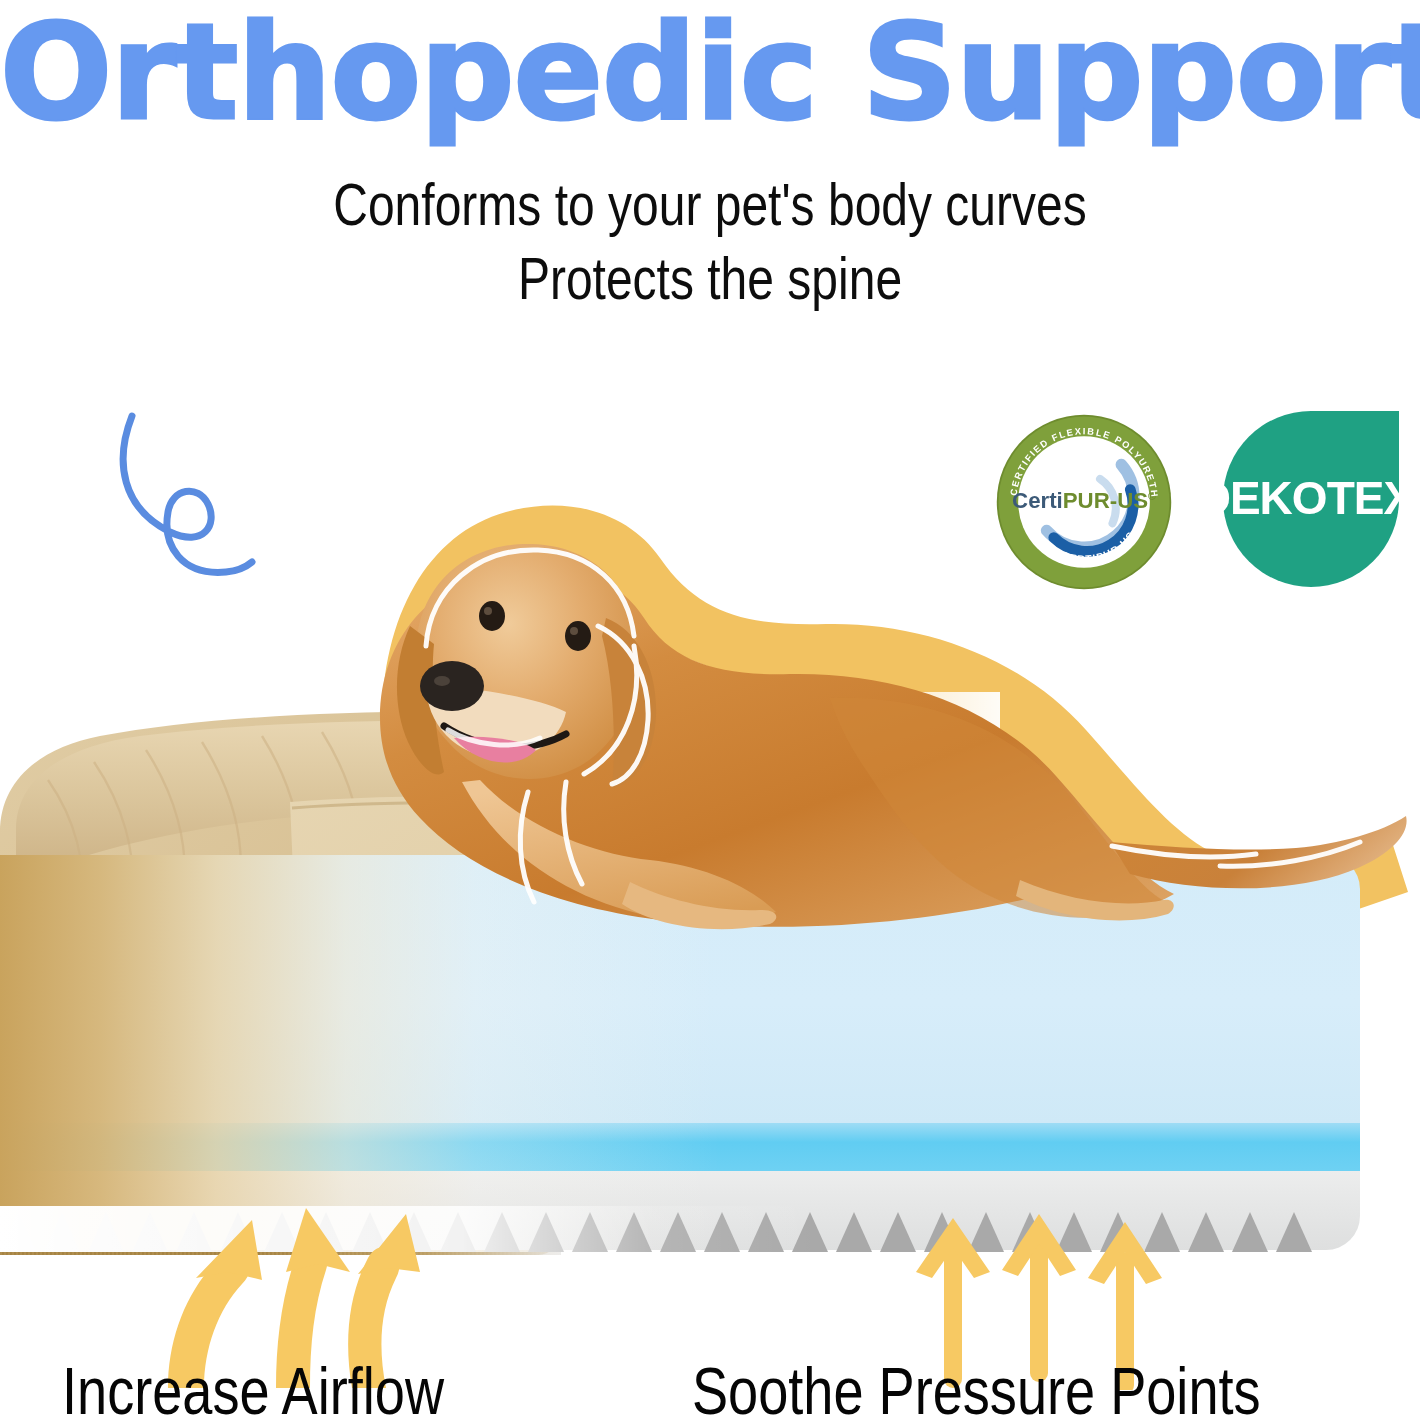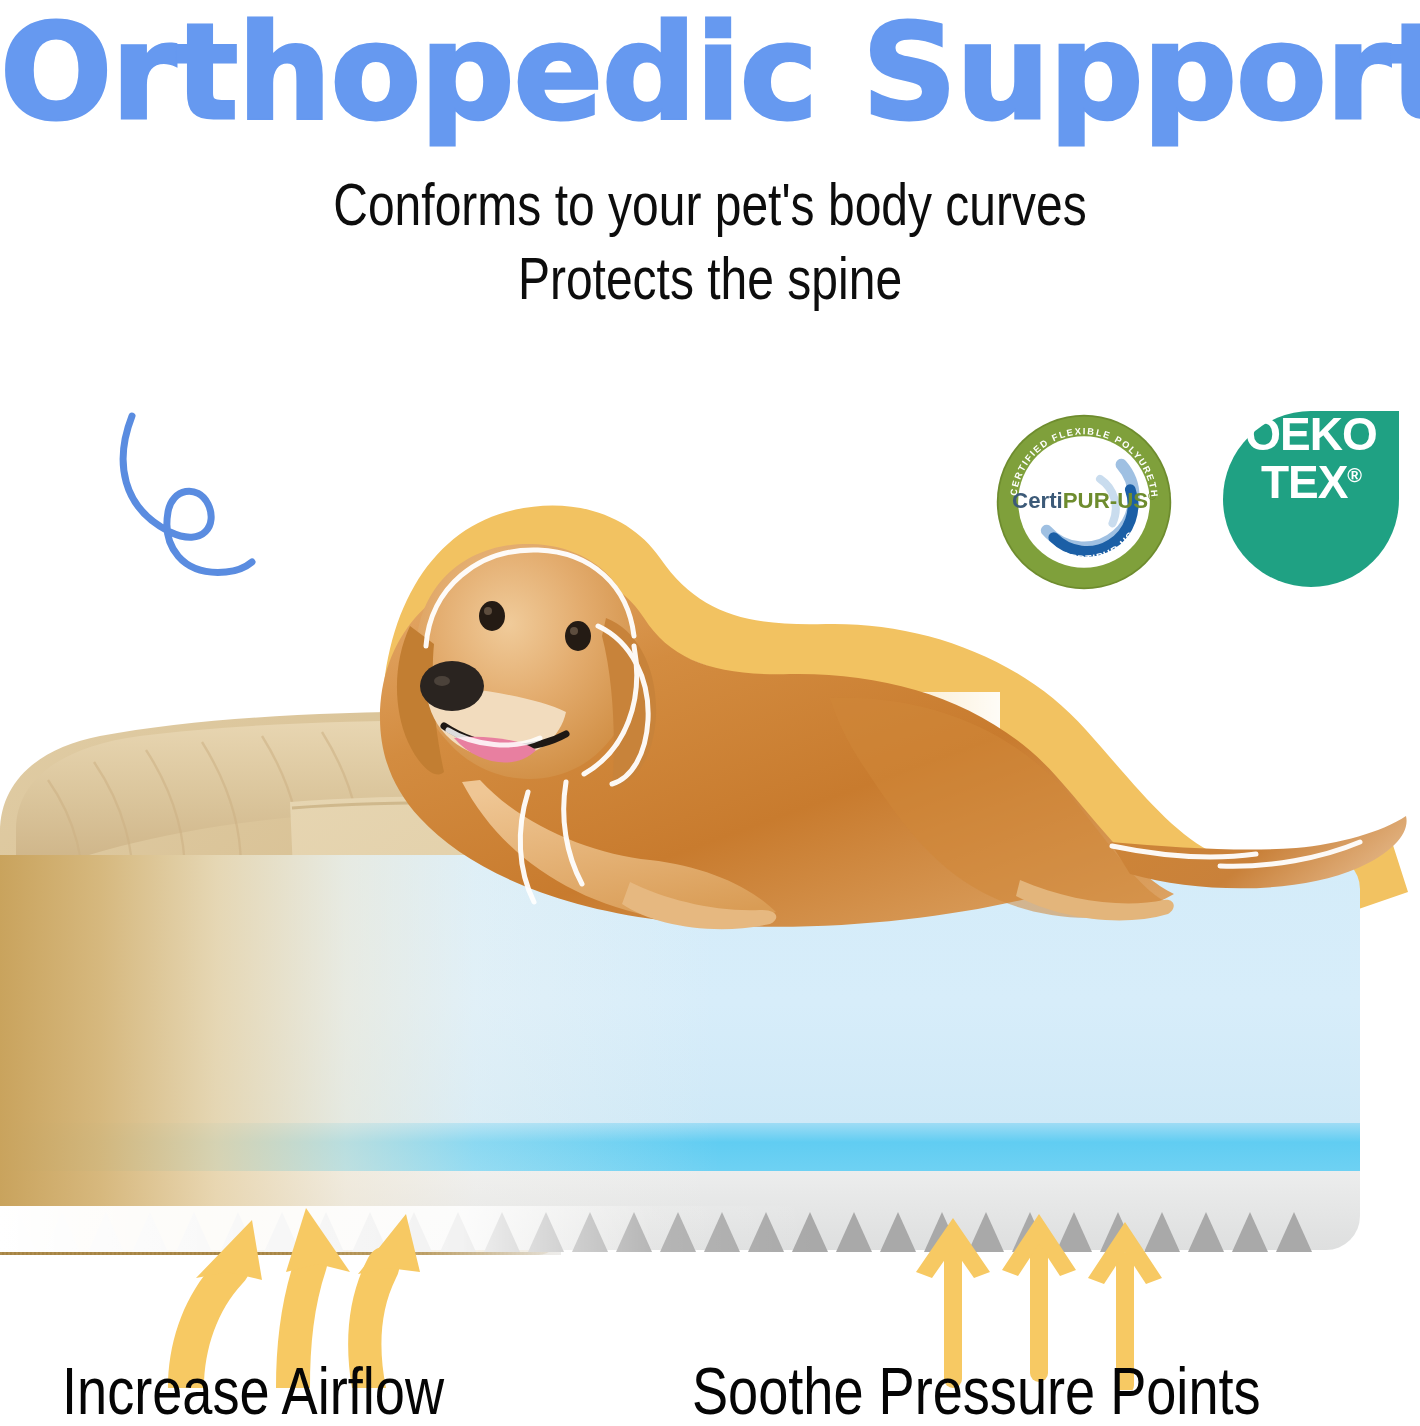--- a/index.html
+++ b/index.html
@@ -44,22 +44,22 @@
   
   #badges { position:absolute; left:995px; top:411px; width:410px; height:180px; }
 
   .certipur { position:absolute; left:0; top:2px; width:178px; height:178px; }
 
   .oeko {
     position:absolute; left:228px; top:0px;
     width:176px; height:176px;
     background:#1FA183;
     border-radius:88px 0 88px 88px;
-    display:flex; flex-direction:column;
-    align-items:center; 
+    display:flex; flex-direction:row;
+    align-items:center; justify-content:center;
   }
   .oeko span {
     color:#ffffff;
     font-family:"Liberation Sans", sans-serif;
     font-weight:700;
     font-size:46px;
     line-height:1.04;
     letter-spacing:-1px;
   }
   .oeko .ln2 { font-size:46px; }

